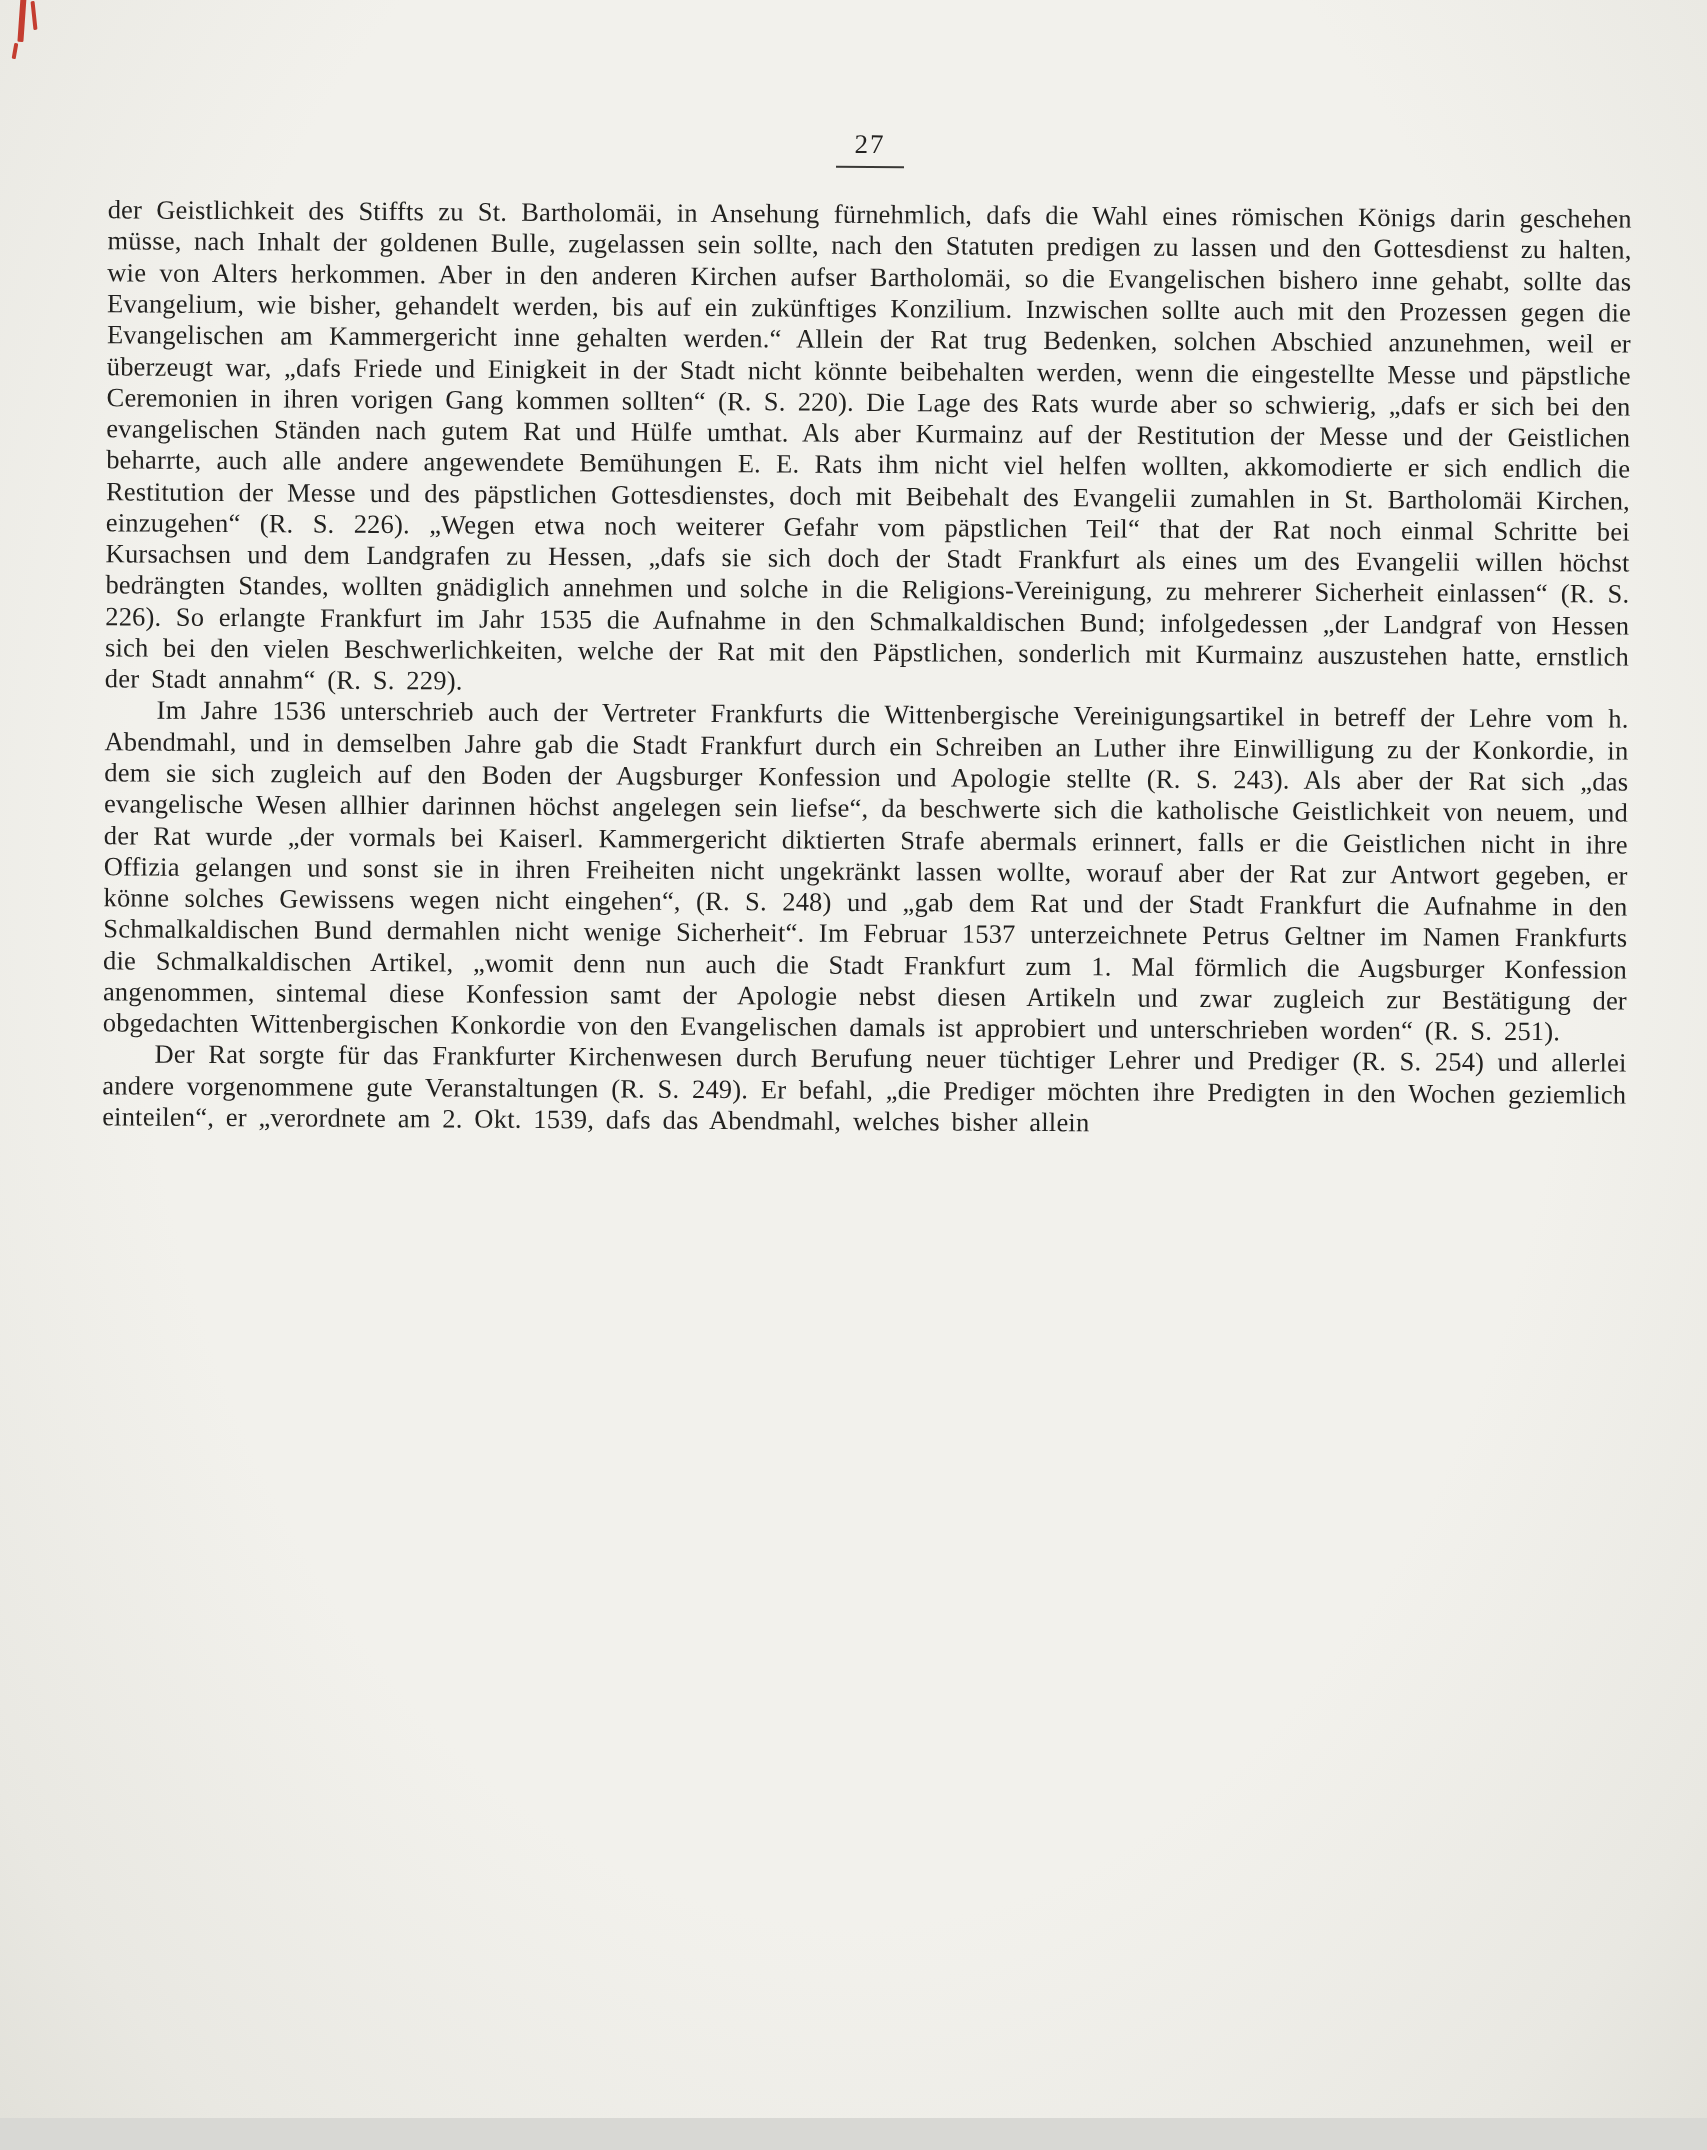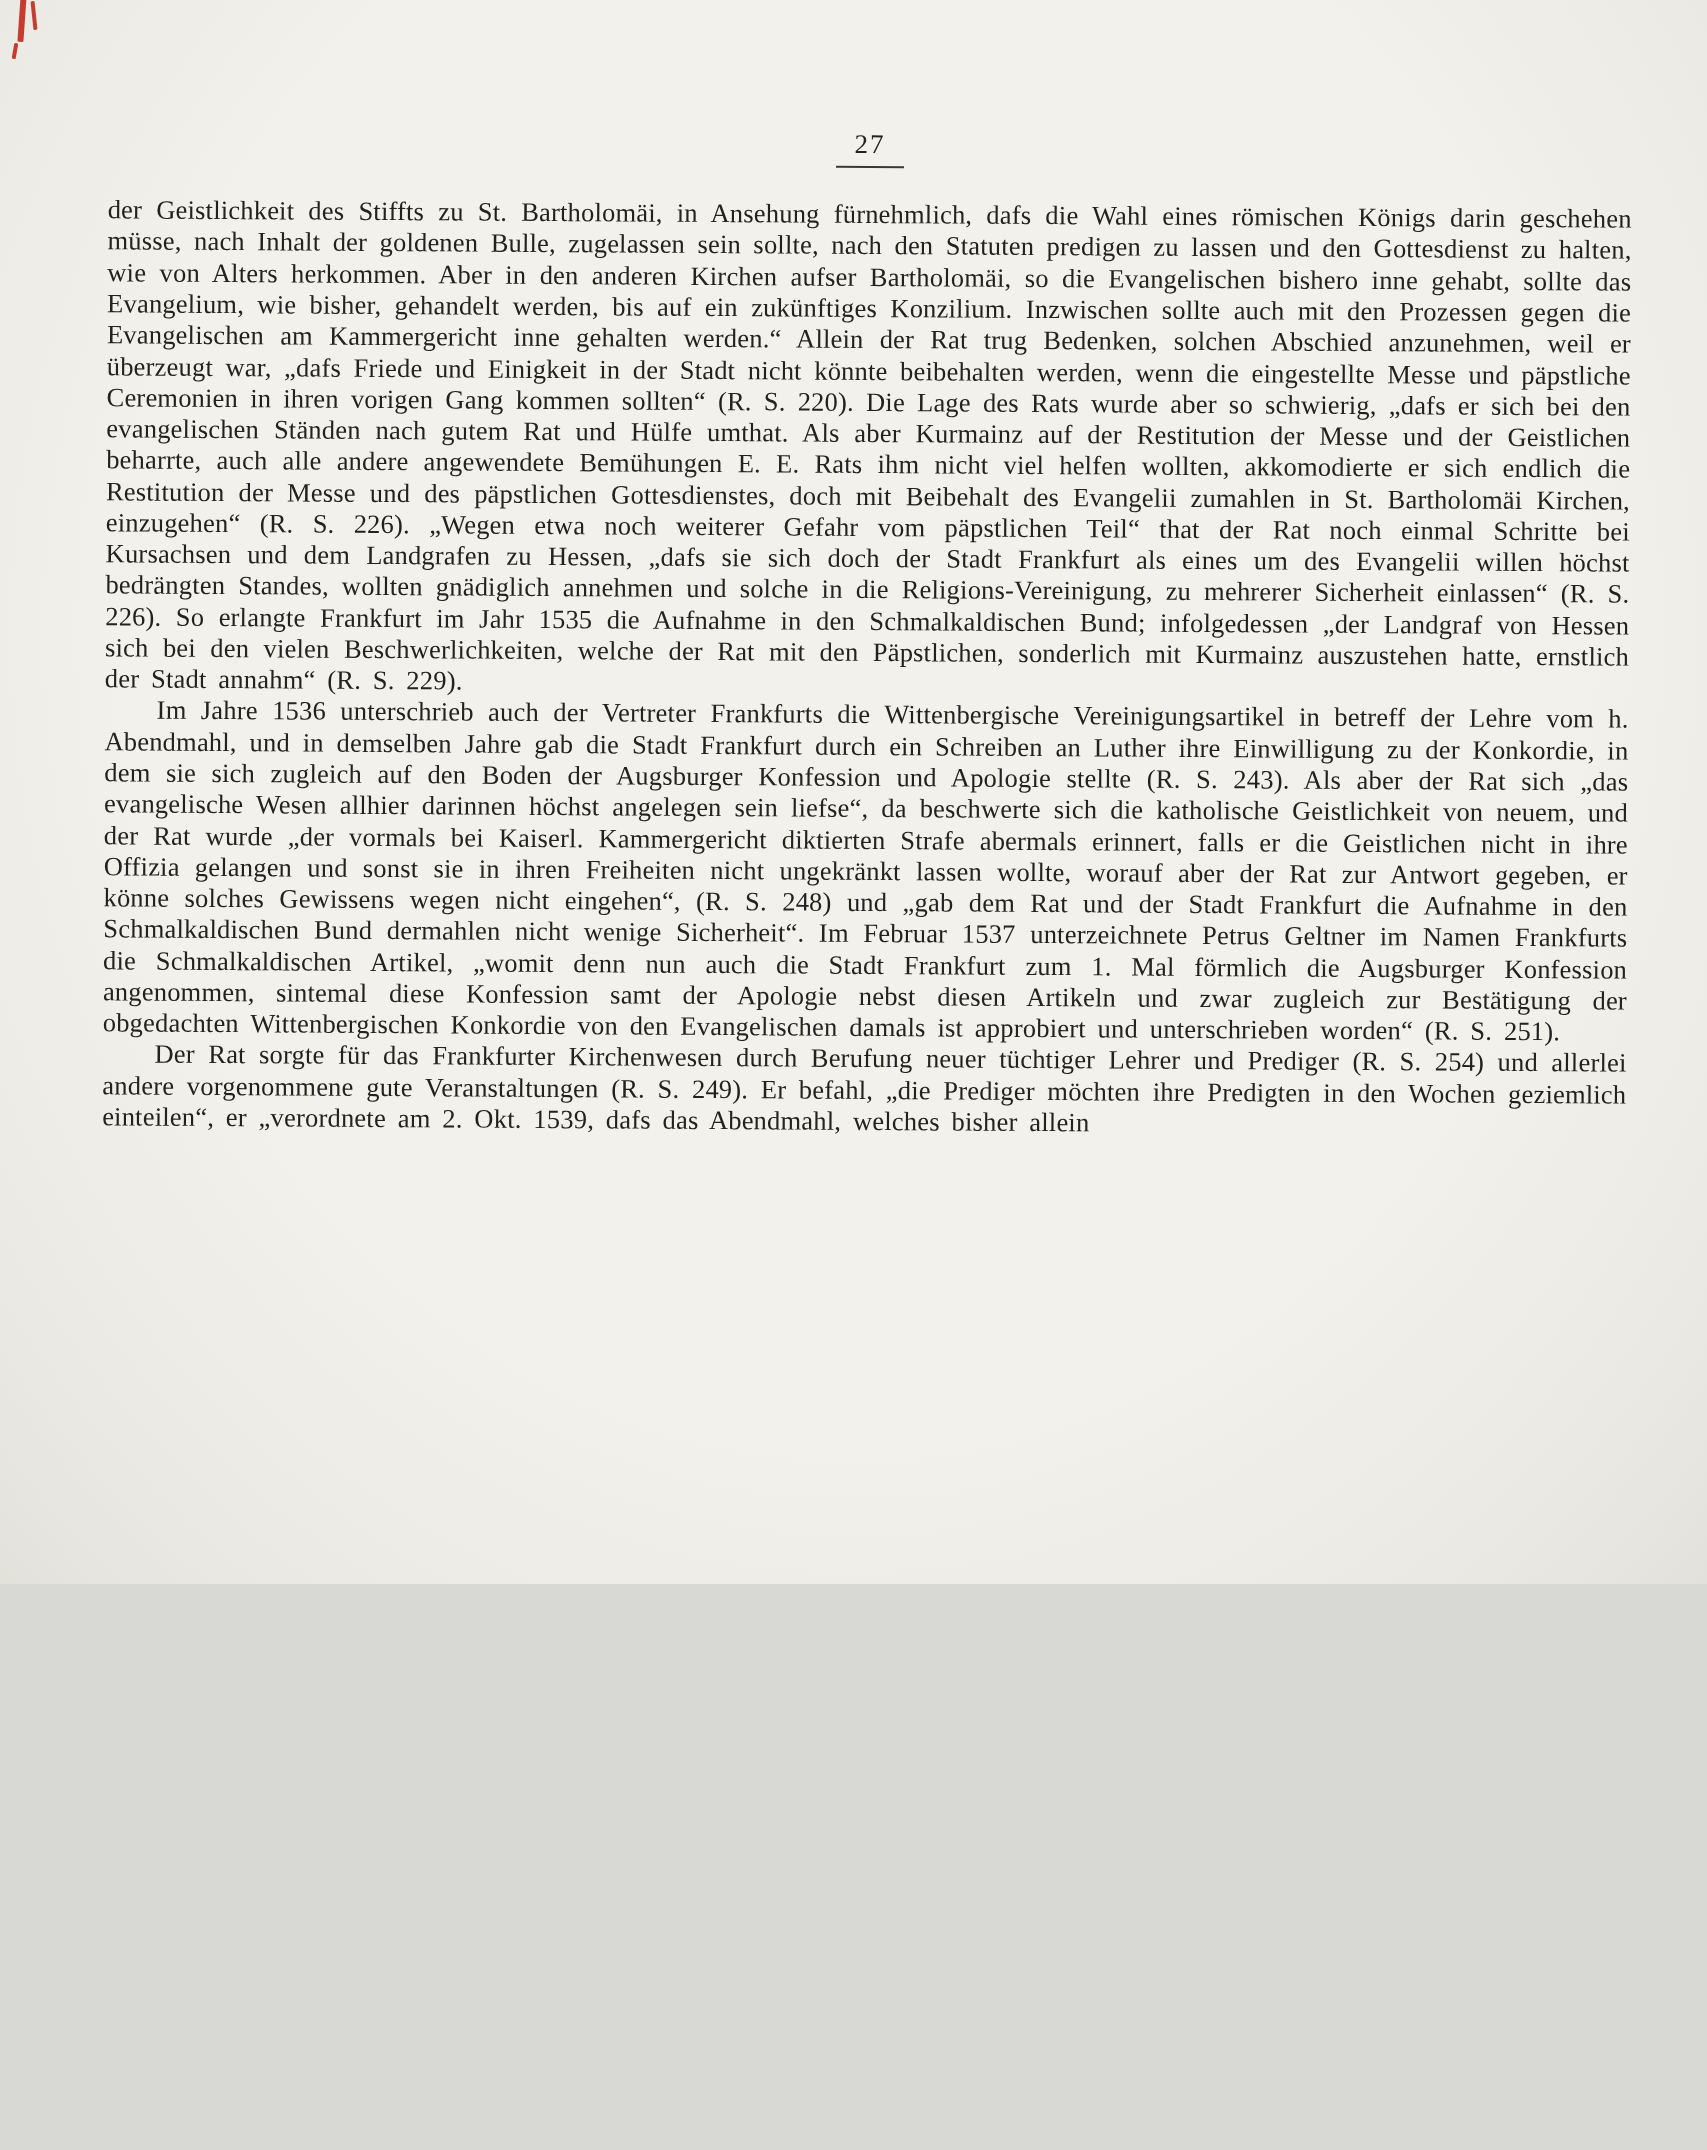--- a/index.html
+++ b/index.html
@@ -4,21 +4,21 @@
 <title>Scanned book page 27</title>
 <style>
   html, body {
     margin: 0;
     padding: 0;
     background: #d8d8d4;
   }
   .scan-page {
     position: relative;
     width: 1707px;
-    height: 1584px;
+    height: 2118px;
     background:
       radial-gradient(ellipse at 50% 40%, #f2f1ec 60%, #e9e8e2 88%, #e2e1da 100%);
     overflow: hidden;
     font-family: "Liberation Serif", "DejaVu Serif", serif;
     color: #222120;
   }
   
   .pen-marks { position: absolute; top: 0; left: 0; width: 64px; height: 86px; }
   .pen-marks .mark {
     position: absolute;

